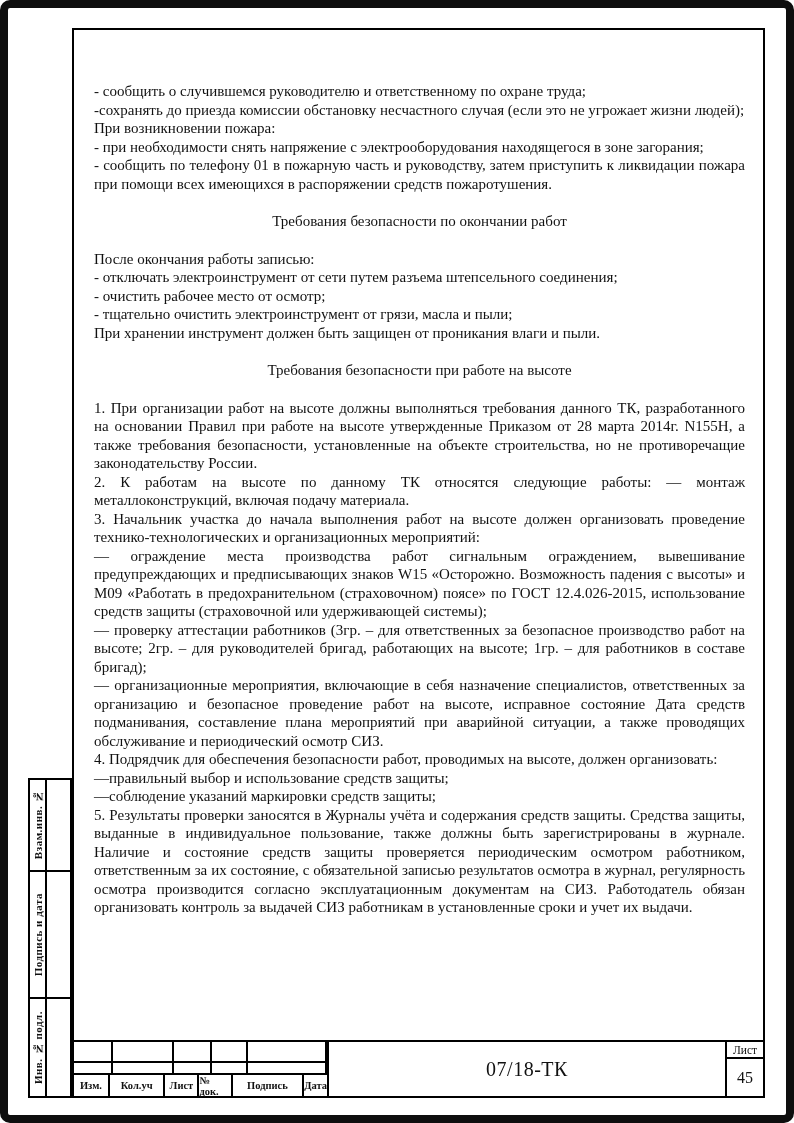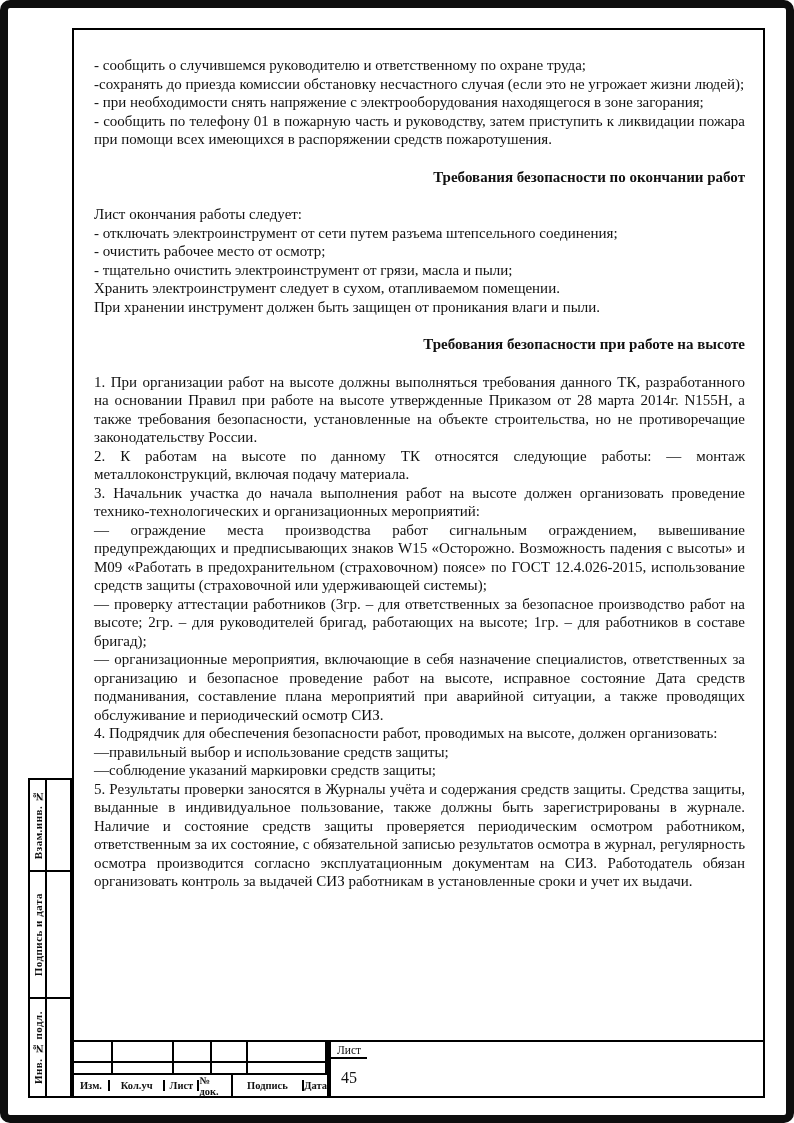--- a/index.html
+++ b/index.html
@@ -12,25 +12,25 @@
     position:absolute;inset:0;border:8px solid #0e0e0e;border-radius:10px;
     pointer-events:none;z-index:30;
   }
   
   .page-frame{
     position:absolute;left:72px;top:28px;width:693px;height:1070px;
     border:2px solid #000;box-sizing:border-box;background:#fff;
   }
   
   .doc-content{
-    position:absolute;left:20px;right:18px;top:26px;
+    position:absolute;left:20px;right:18px;top:52px;
     font-size:15px;line-height:18.5px;text-align:justify;
   }
   .doc-para{margin:0;}
-  .doc-heading{font-weight:700;margin:19px 0 19px 0;text-align:right;}
+  .doc-heading{font-weight:400;margin:19px 0 19px 0;text-align:center;}
   
   .side-strip{
     position:absolute;left:28px;top:778px;width:44px;height:320px;
     border:2px solid #000;box-sizing:border-box;display:flex;flex-direction:column;
     background:#fff;z-index:5;
   }
   .strip-row{display:flex;border-bottom:2px solid #000;box-sizing:border-box;}
   .strip-row:last-child{border-bottom:none;flex:1;}
   .strip-label-cell{
     width:17px;border-right:2px solid #000;box-sizing:border-box;
@@ -45,21 +45,21 @@
   .titleblock{
     position:absolute;left:0;right:0;bottom:0;height:56px;
     border-top:2px solid #000;box-sizing:border-box;display:flex;background:#fff;
   }
   .tb-table{
     width:255px;display:flex;flex-direction:column;
     border-right:2px solid #000;box-sizing:border-box;
   }
   .tb-row{display:flex;border-bottom:2px solid #000;box-sizing:border-box;height:21px;}
   .tb-row.tb-row-mid{height:12px;}
-  .tb-row.tb-row-labels{border-bottom:none;flex:1;align-items:center;}
+  .tb-row.tb-row-labels{border-bottom:none;flex:1;}
   .tb-cell{
     border-right:2px solid #000;box-sizing:border-box;
     display:flex;align-items:center;justify-content:center;
     font-size:10.5px;font-weight:700;
   }
   .tb-cell:last-child{border-right:none;flex:1;}
   .c1{width:40px;} .c2{width:62px;} .c3{width:38px;} .c4{width:37px;} .c5{width:80px;}
   .tb-center{flex:1;display:flex;align-items:center;justify-content:center;}
   .tb-doccode{font-size:20px;letter-spacing:.5px;}
   .tb-sheet{
@@ -98,28 +98,28 @@
       </div>
       <div class="strip-empty-cell"></div>
     </div>
   </div>
 
   <div class="page-frame">
 
     <div class="doc-content">
         <div class="doc-para">- сообщить о случившемся руководителю и ответственному по охране труда;</div>
         <div class="doc-para">-сохранять до приезда комиссии обстановку несчастного случая (если это не угрожает жизни людей);</div>
+        <div class="doc-para">При возникновении пожара:</div>
         <div class="doc-para">- при необходимости снять напряжение с электрооборудования находящегося в зоне загорания;</div>
         <div class="doc-para">- сообщить по телефону 01 в пожарную часть и руководству, затем приступить к ликвидации пожара при помощи всех имеющихся в распоряжении средств пожаротушения.</div>
         <div class="doc-heading">Требования безопасности по окончании работ</div>
-        <div class="doc-para">Лист окончания работы следует:</div>
+        <div class="doc-para">После окончания работы записью:</div>
         <div class="doc-para">- отключать электроинструмент от сети путем разъема штепсельного соединения;</div>
         <div class="doc-para">- очистить рабочее место от осмотр;</div>
         <div class="doc-para">- тщательно очистить электроинструмент от грязи, масла и пыли;</div>
-        <div class="doc-para">Хранить электроинструмент следует в сухом, отапливаемом помещении.</div>
         <div class="doc-para">При хранении инструмент должен быть защищен от проникания влаги и пыли.</div>
         <div class="doc-heading">Требования безопасности при работе на высоте</div>
         <div class="doc-para">1. При организации работ на высоте должны выполняться требования данного ТК, разработанного на основании Правил при работе на высоте утвержденные Приказом от 28 марта 2014г. N155Н, а также требования безопасности, установленные на объекте строительства, но не противоречащие законодательству России.</div>
         <div class="doc-para">2. К работам на высоте по данному ТК относятся следующие работы: — монтаж металлоконструкций, включая подачу материала.</div>
         <div class="doc-para">3. Начальник участка до начала выполнения работ на высоте должен организовать проведение технико-технологических и организационных мероприятий:</div>
         <div class="doc-para">— ограждение места производства работ сигнальным ограждением, вывешивание предупреждающих и предписывающих знаков W15 «Осторожно. Возможность падения с высоты» и М09 «Работать в предохранительном (страховочном) поясе» по ГОСТ 12.4.026-2015, использование средств защиты (страховочной или удерживающей системы);</div>
         <div class="doc-para">— проверку аттестации работников (3гр. – для ответственных за безопасное производство работ на высоте; 2гр. – для руководителей бригад, работающих на высоте; 1гр. – для работников в составе бригад);</div>
         <div class="doc-para">— организационные мероприятия, включающие в себя назначение специалистов, ответственных за организацию и безопасное проведение работ на высоте, исправное состояние Дата средств подманивания, составление плана мероприятий при аварийной ситуации, а также проводящих обслуживание и периодический осмотр СИЗ.</div>
         <div class="doc-para">4. Подрядчик для обеспечения безопасности работ, проводимых на высоте, должен организовать:</div>
         <div class="doc-para">—правильный выбор и использование средств защиты;</div>
@@ -147,20 +147,23 @@
         </div>
         <div class="tb-row tb-row-labels">
           <div class="tb-cell c1">Изм.</div>
           <div class="tb-cell c2">Кол.уч</div>
           <div class="tb-cell c3">Лист</div>
           <div class="tb-cell c4">№ док.</div>
           <div class="tb-cell c5">Подпись</div>
           <div class="tb-cell">Дата</div>
         </div>
       </div>
+      <div class="tb-center">
+        <span class="tb-doccode">07/18-ТК</span>
+      </div>
       <div class="tb-sheet">
         <div class="tb-sheet-label">Лист</div>
         <div class="tb-sheet-number">45</div>
       </div>
     </div>
 
   </div>
 
   <div class="outer-border"></div>
 </div>

